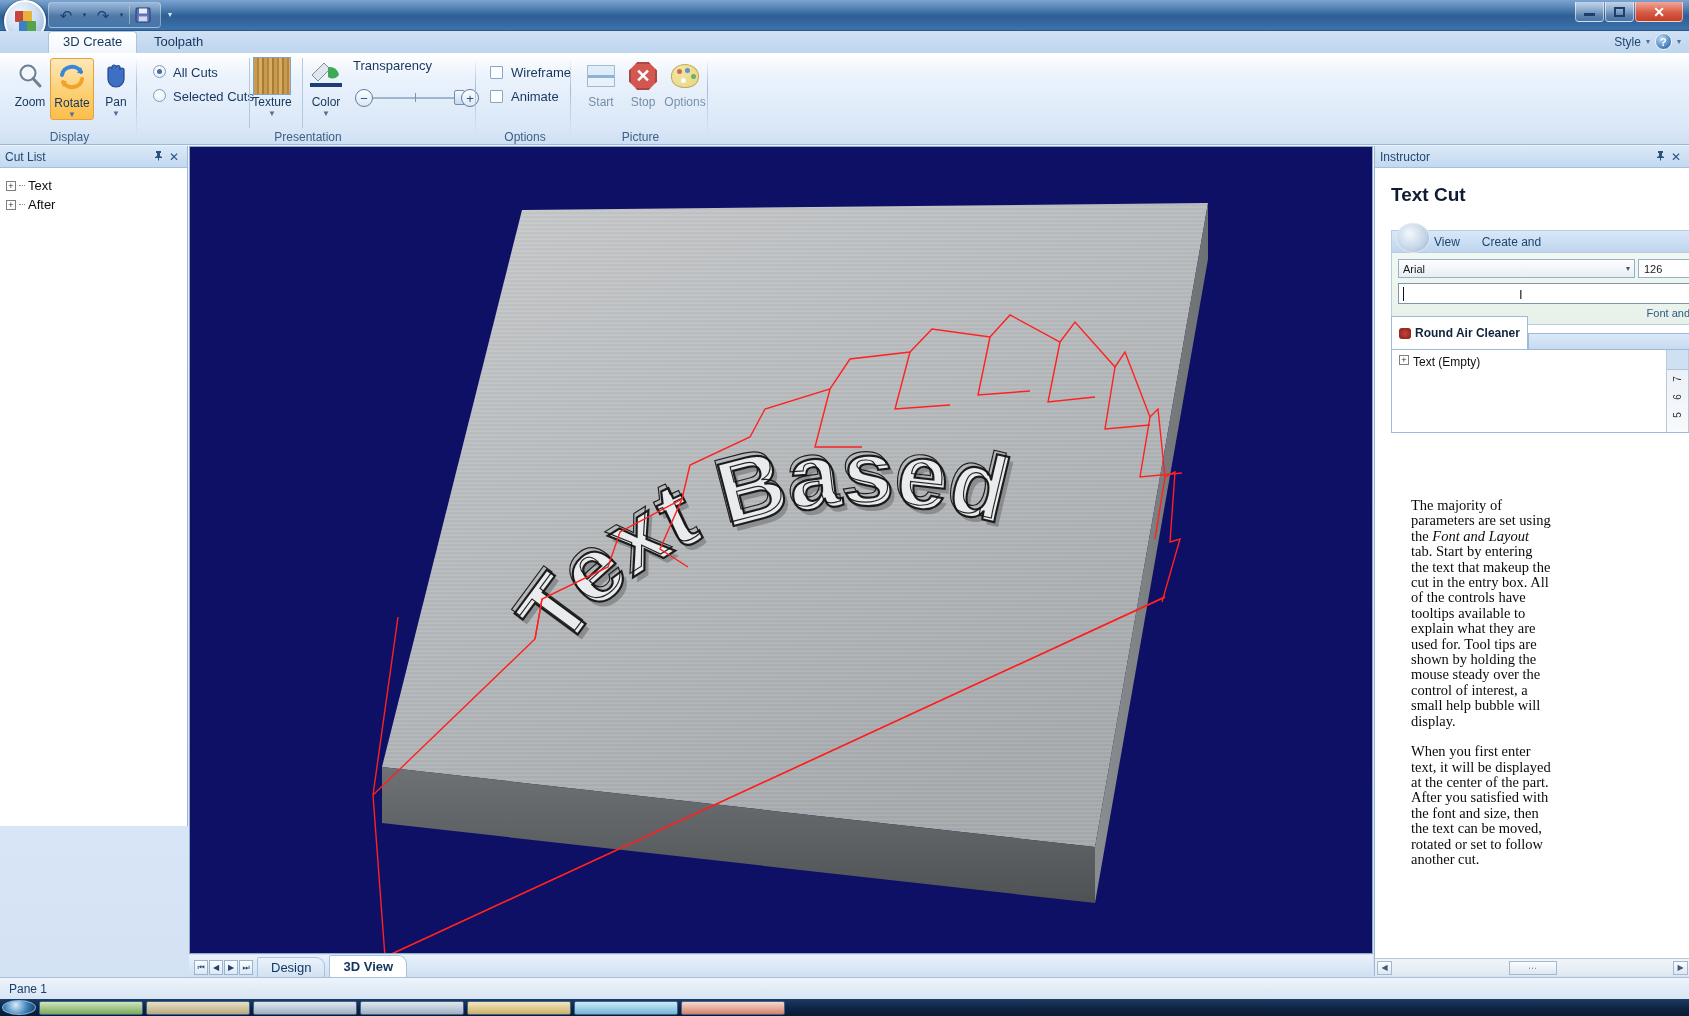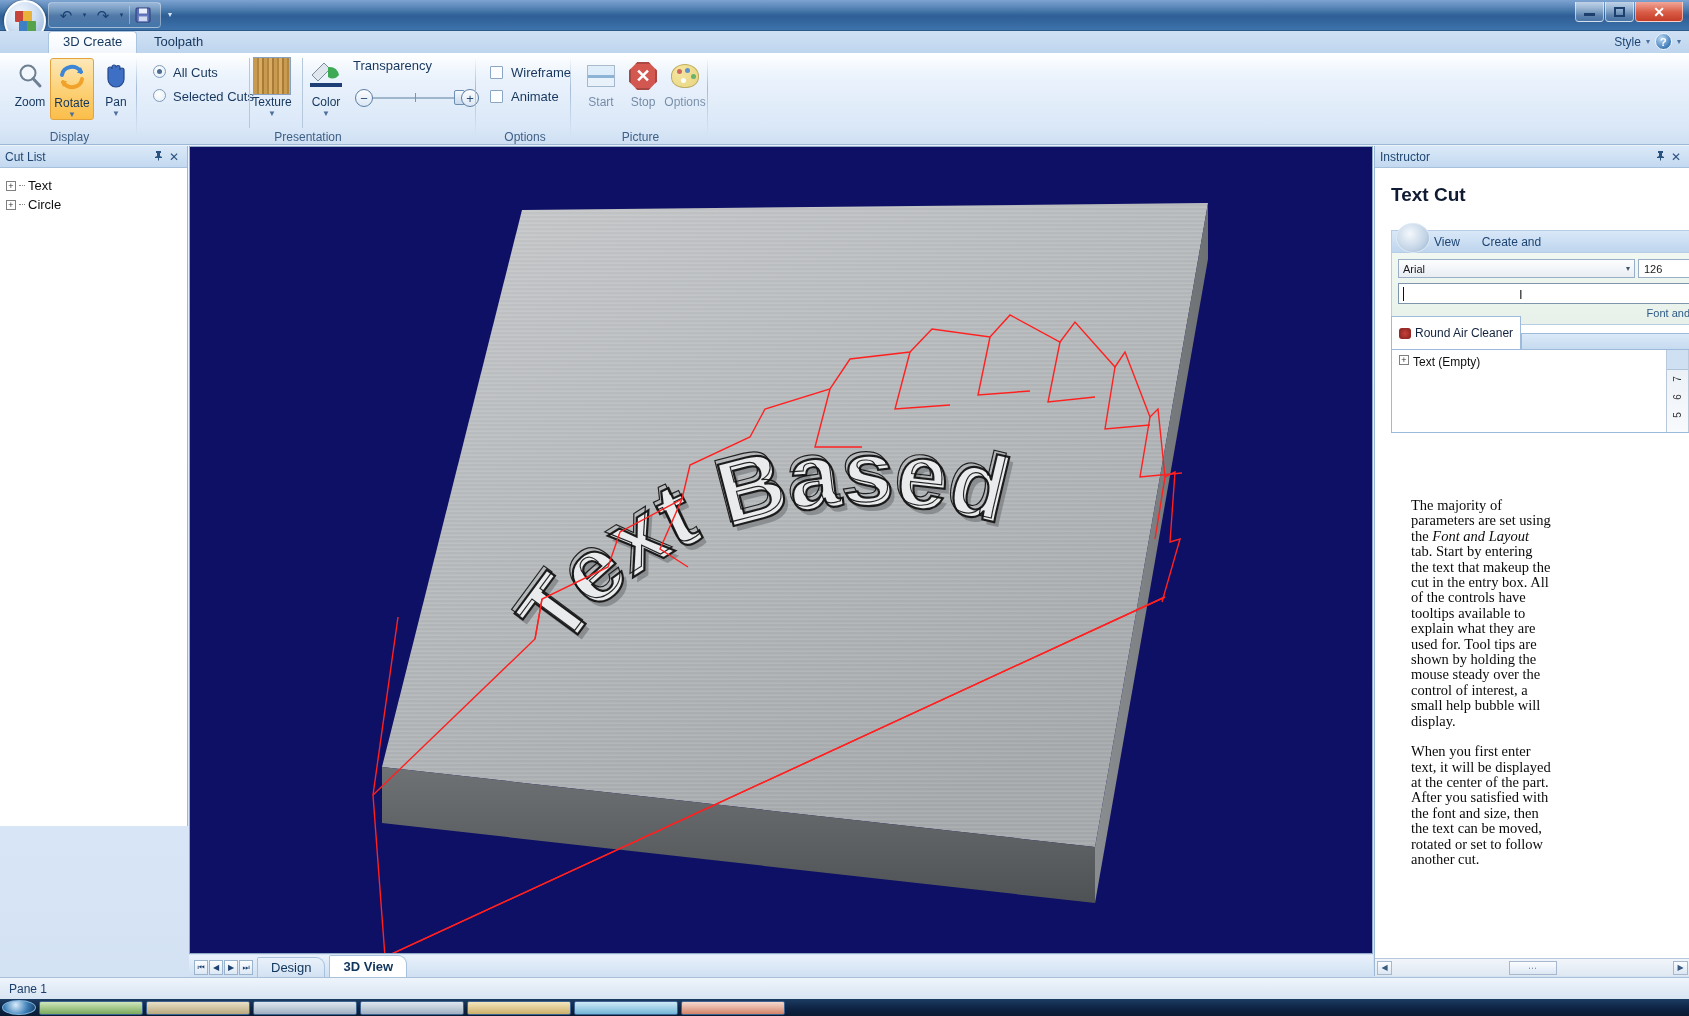--- a/index.html
+++ b/index.html
@@ -266,21 +266,21 @@
   }
   .caretbar { width:1px; height:14px; background:#111; }
   .ibeam { position:absolute; left:120px; top:3px; font-size:13px; color:#222; }
   .shot-foot { text-align:right; font-size:11px; color:#2e5a86; padding:3px 4px 1px 0; }
   .shot-tabs {
     display:flex; align-items:flex-end; height:20px; margin-top:4px;
   }
   .shot-tab {
     height:20px; display:flex; align-items:center; gap:4px; padding:16px 7px;
     background:#ffffff; border:1px solid #9dbadb; border-bottom:none;
-    font-size:12px; font-weight:normal; color:#12233d;
+    font-size:12px; font-weight:bold; color:#12233d;
   }
   .shot-tab .ticon { width:12px;height:11px; background: radial-gradient(circle at 50% 50%,#c9403a,#7e1f1b); border-radius:3px;}
   .shot-tabfill { flex:1; height:16px; background: linear-gradient(180deg,#dbe9f8,#c6daf0); border:1px solid #9dbadb; border-bottom:none;}
   .shot-list {
     height:84px; background:#fff; border:1px solid #9dbadb; position:relative;
     display:flex;
   }
   .shot-list .inner { flex:1; padding:5px 0 0 7px; font-size:12px; color:#111; display:flex; align-items:flex-start; gap:4px;}
   .shot-ruler {
     width:22px; border-left:1px solid #b9c9d9; position:relative;
@@ -526,21 +526,21 @@
     </div>
     <div class="tree">
       <div class="tnode">
         <span class="expander">+</span>
         <span class="tdots"></span>
         <span>Text</span>
       </div>
       <div class="tnode">
         <span class="expander">+</span>
         <span class="tdots"></span>
-        <span>Circle</span>
+        <span>After</span>
       </div>
     </div>
   </div>
 
   <div class="viewport">
     <svg width="1184" height="808" viewBox="0 0 1184 808" aria-hidden="true">
       <defs>
         <linearGradient id="plateTop" x1="0" y1="0" x2="0.55" y2="1">
           <stop offset="0%" stop-color="#c9cbcd"></stop>
           <stop offset="40%" stop-color="#bbbec0"></stop>

